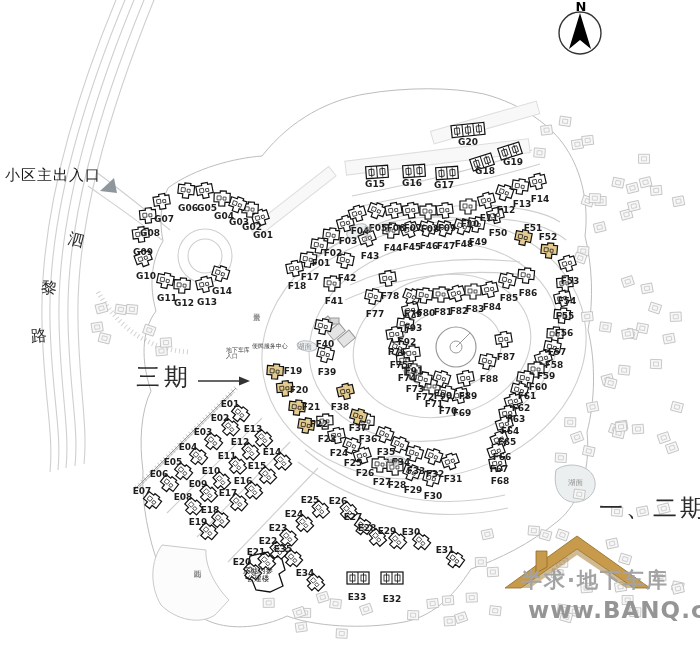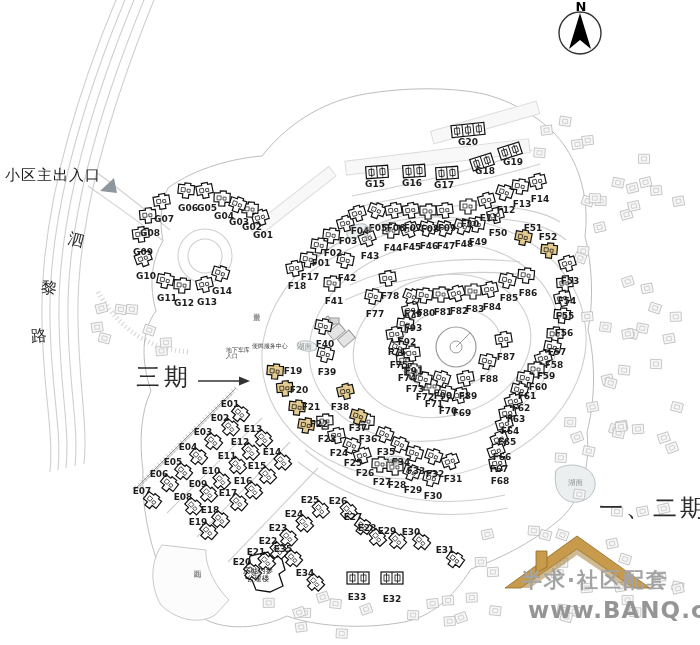--- a/index.html
+++ b/index.html
@@ -1424,15 +1424,15 @@
     <div>入口</div>
   </div>
   <div class="tiny svc">便民服务中心</div>
   <div class="tiny view">观景平台</div>
   <div class="tiny facility">
     <div>房地内参</div>
     <div>公建楼</div>
   </div>
   <div class="tiny kind">幼儿园</div>
 
-  <div class="lbl wm1">半求·社区配套</div>
+  <div class="lbl wm1">半求·地下车库</div>
   <div class="lbl wm2">www.BANQ.cn</div>
 </div>
 
 </body></html>

